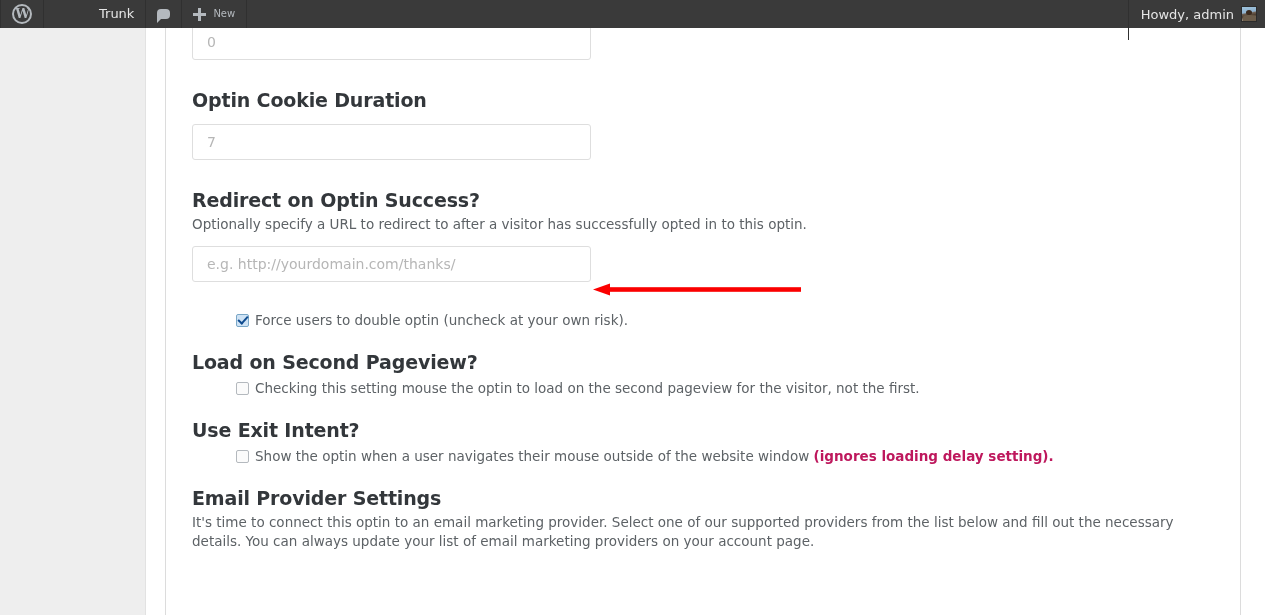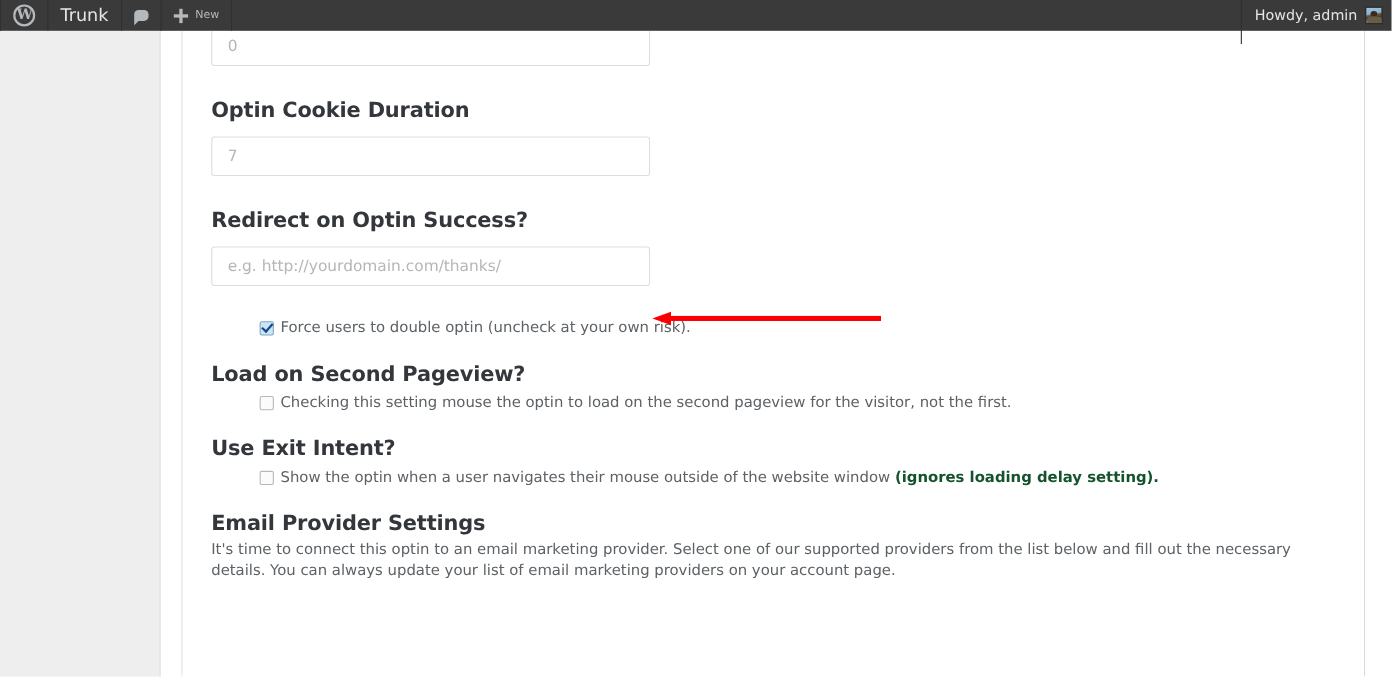--- a/index.html
+++ b/index.html
@@ -44,21 +44,21 @@
     box-sizing: border-box;
     display: flex;
     align-items: center;
     justify-content: center;
     color: #b4b9be;
     font-family: "DejaVu Serif", "Liberation Serif", serif;
     font-size: 13px;
     font-weight: bold;
     letter-spacing: -1px;
   }
-  .ab-site { color: #e5e5e5; font-size: 16px; }
+  .ab-site { color: #e5e5e5; font-size: 13px; margin-left: 44px; }
   .comment-bubble {
     display: inline-block;
     width: 13px; height: 10px;
     background: #b4b9be;
     border-radius: 4px 4px 4px 0;
     position: relative;
   }
   .comment-bubble:after {
     content: "";
     position: absolute;
@@ -234,21 +234,21 @@
     width: 4px; height: 8px;
     border: solid #0f4b8f;
     border-width: 0 2px 2px 0;
     transform: rotate(42deg);
   }
   .check-label {
     font-size: 13.5px;
     color: #5d6266;
     line-height: 19px;
   }
-  .check-label b { color: #14532d; font-weight: bold; }
+  .check-label b { color: #be185d; font-weight: bold; }
 
   
   .arrow {
     position: absolute;
     left: 593px;
     top: 283px;
     width: 208px;
     height: 13px;
     pointer-events: none;
     z-index: 30;
@@ -301,20 +301,21 @@
 
     <div class="field-block">
       <h2 class="section-title">Optin Cookie Duration</h2>
       <input class="text-input" type="text" placeholder="7" style="">
     </div>
 
     <div class="sp-28"></div>
 
     <div class="field-block">
       <h2 class="section-title">Redirect on Optin Success?</h2>
+      <p class="section-desc">Optionally specify a URL to redirect to after a visitor has successfully opted in to this optin.</p>
       <input class="text-input" type="text" placeholder="e.g. http://yourdomain.com/thanks/" style="">
     </div>
 
     <div class="sp-24"></div>
 
     <div class="field-block">
       <div class="check-row">
         <input class="cb" type="checkbox" checked="" style="">
         <span class="check-label">Force users to double optin (uncheck at your own risk).</span>
       </div>

